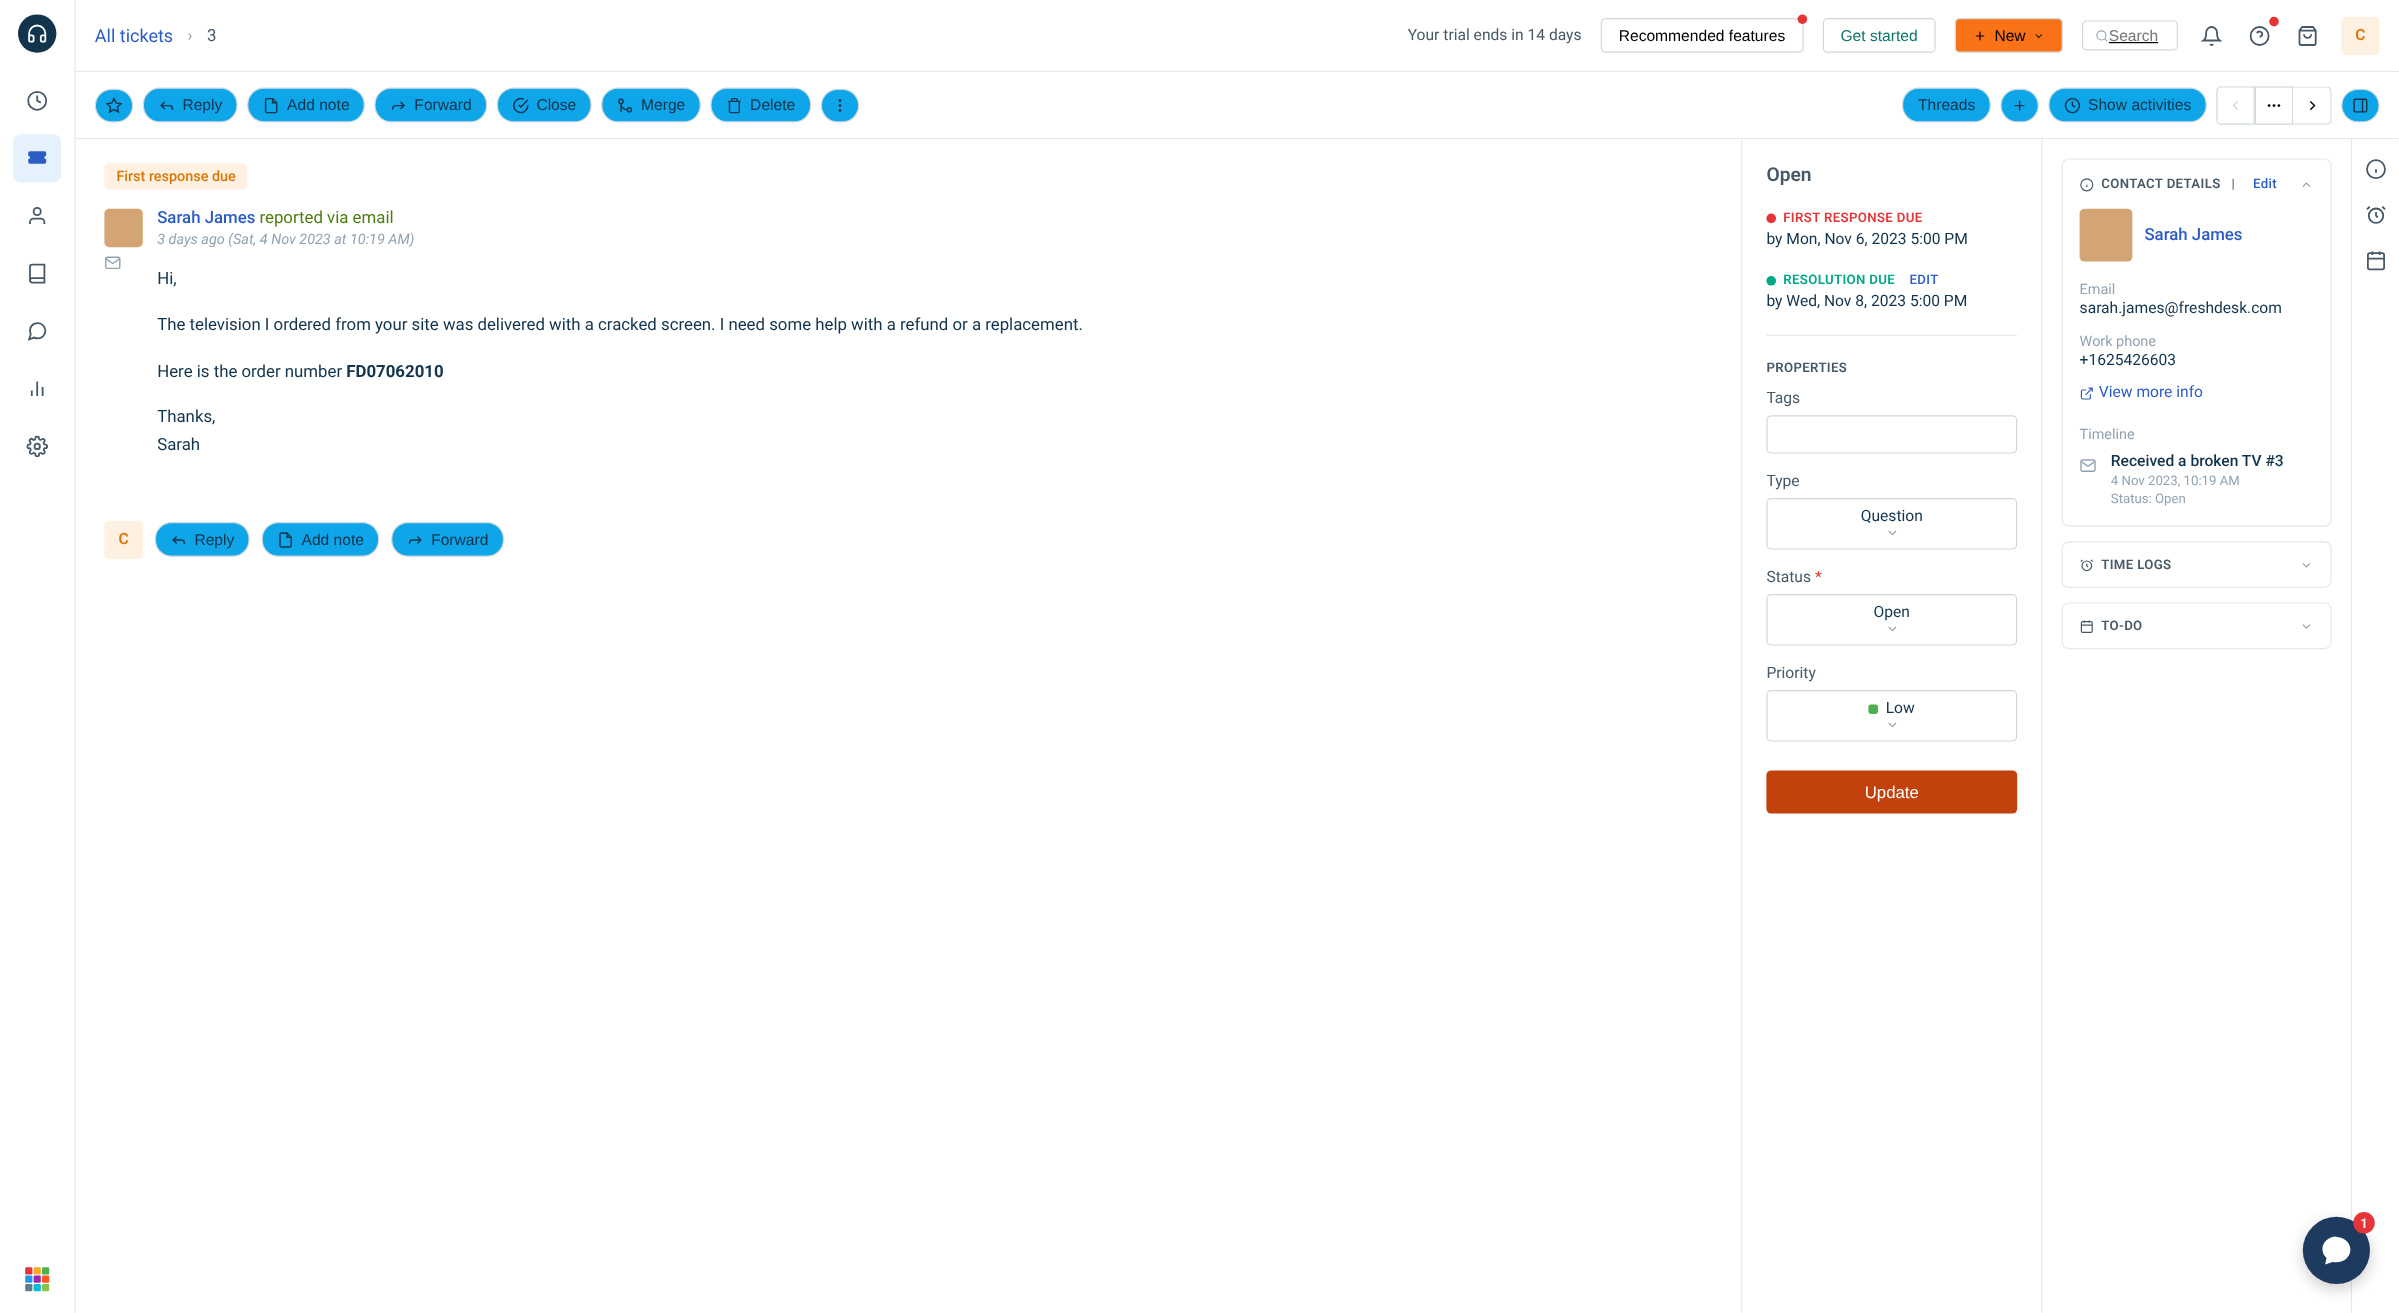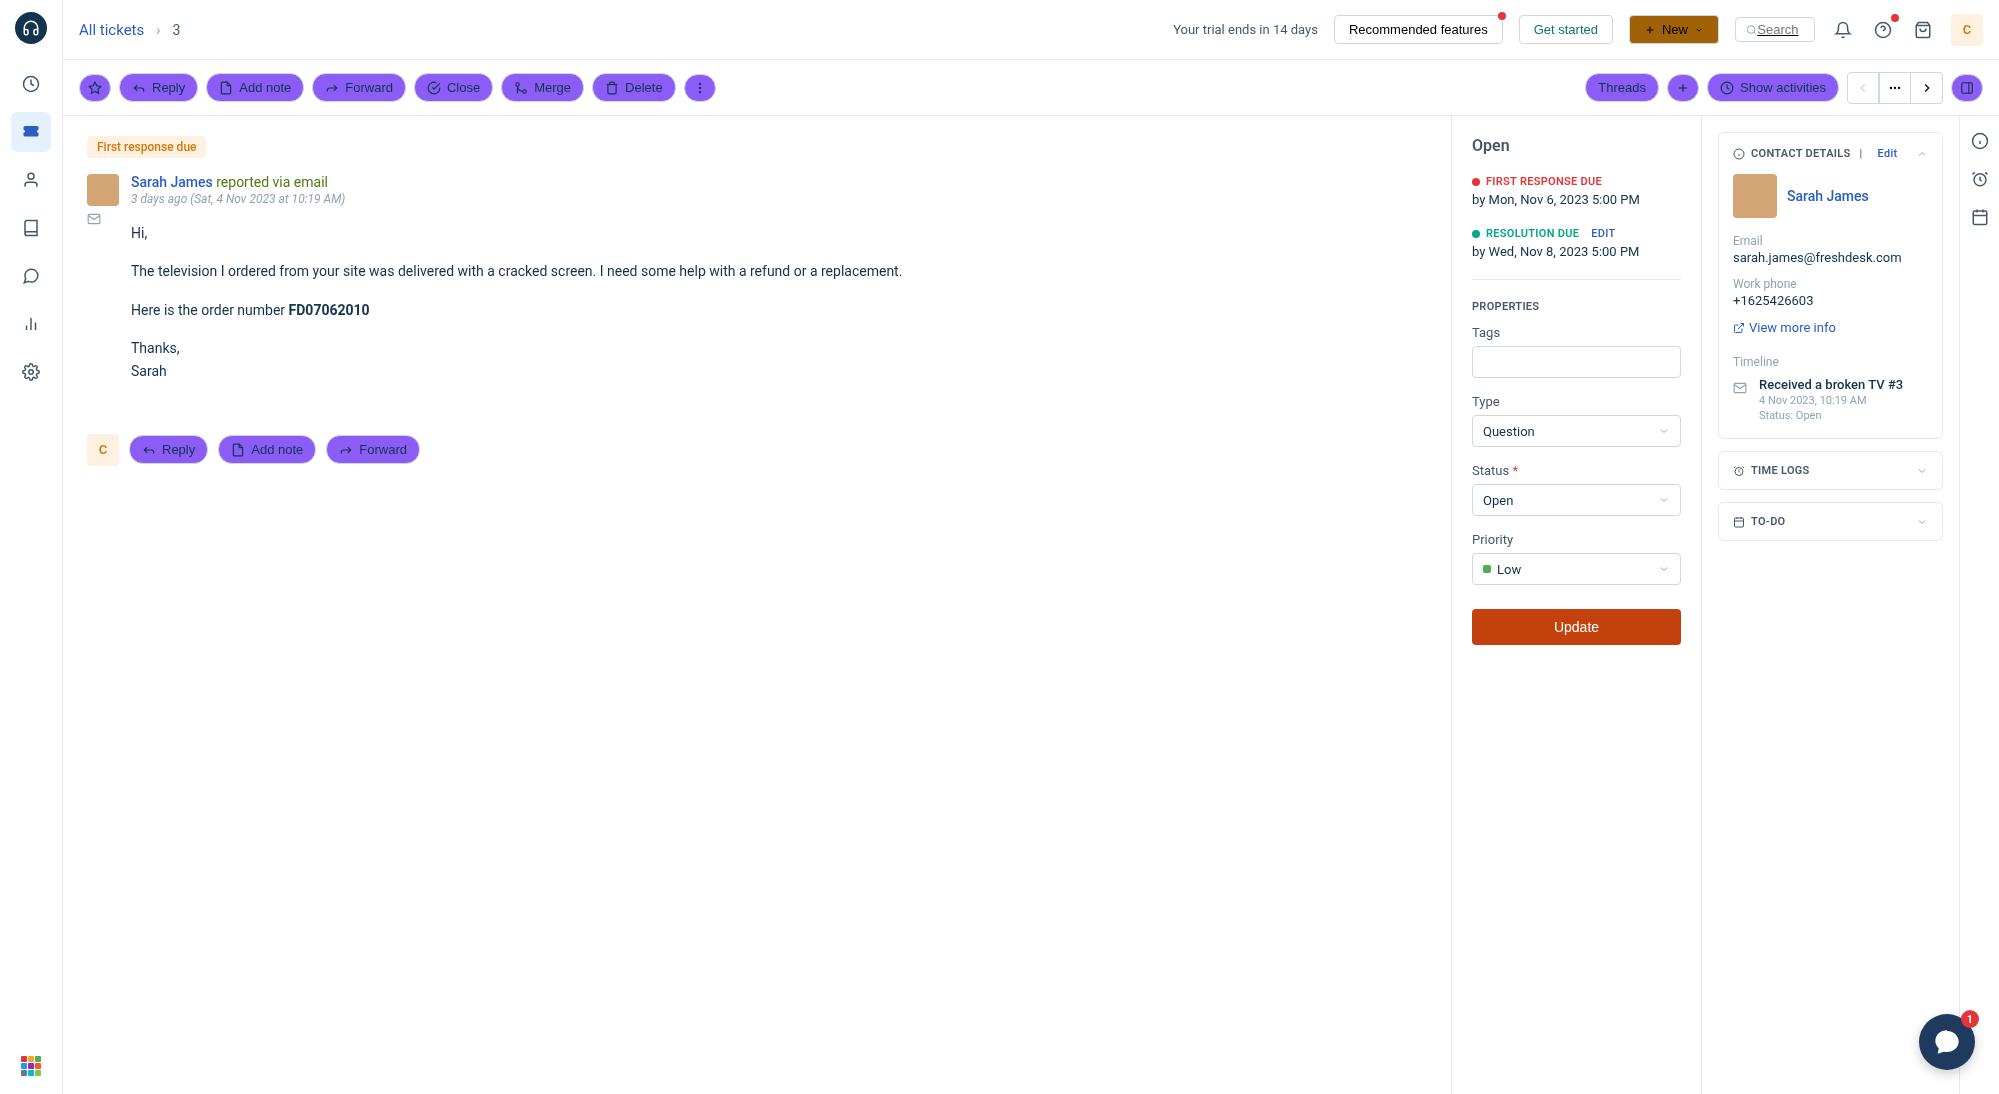--- a/index.html
+++ b/index.html
@@ -14,28 +14,28 @@
     .main-col { flex: 1; display: flex; flex-direction: column; min-width: 0; }
     .topbar { height: 60px; border-bottom: 1px solid #e5e8ec; display: flex; align-items: center; padding: 0 16px; gap: 16px; }
     .breadcrumb { display: flex; align-items: center; gap: 12px; }
     .breadcrumb a { color: #2c5cc5; text-decoration: none; font-size: 15px; }
     .breadcrumb-id { color: #475867; }
     .breadcrumb-sep { color: #92a2b1; }
     .topbar-spacer { flex: 1; }
     .trial-text { color: #475867; font-size: 13px; }
     .pill-btn { padding: 6px 14px; border: 1px solid #cfd7df; border-radius: 4px; background: #fff; cursor: pointer; font-size: 13px; position: relative; }
     .pill-btn.primary { color: #0f766e; }
-    .new-btn { display: flex; align-items: center; gap: 6px; padding: 6px 14px; border: 1px solid #cfd7df; border-radius: 4px; background: #a16207; cursor: pointer; font-size: 13px; }
+    .new-btn { display: flex; align-items: center; gap: 6px; padding: 6px 14px; border: 1px solid #cfd7df; border-radius: 4px; background: #f97316; cursor: pointer; font-size: 13px; }
     .search-box { display: flex; align-items: center; border: 1px solid #cfd7df; border-radius: 4px; padding: 4px 10px; width: 80px; }
     .search-box input { border: none; outline: none; width: 100%; font-size: 13px; text-decoration: underline; }
     .topbar-icon { width: 24px; height: 24px; display: flex; align-items: center; justify-content: center; cursor: pointer; color: #475867; position: relative; }
     .red-dot { position: absolute; top: -4px; right: -4px; width: 8px; height: 8px; background: #e43538; border-radius: 50%; }
     .avatar-sm { width: 32px; height: 32px; background: #fef1e1; border-radius: 4px; display: flex; align-items: center; justify-content: center; color: #d97706; font-weight: 600; font-size: 13px; }
     .toolbar { height: 56px; border-bottom: 1px solid #e5e8ec; display: flex; align-items: center; padding: 0 16px; gap: 8px; }
-    .tool-btn { display: flex; align-items: center; gap: 6px; padding: 6px 12px; border: 1px solid #cfd7df; border-radius: 14px; background: #8b5cf6; cursor: pointer; font-size: 13px; color: #12344d; }
+    .tool-btn { display: flex; align-items: center; gap: 6px; padding: 6px 12px; border: 1px solid #cfd7df; border-radius: 14px; background: #0ea5e9; cursor: pointer; font-size: 13px; color: #12344d; }
     .tool-btn.icon-only { padding: 6px 8px; }
     .toolbar-spacer { flex: 1; }
     .content-row { flex: 1; display: flex; min-height: 0; }
     .ticket-col { flex: 1; padding: 20px 24px; overflow-y: auto; }
     .badge-tag { display: inline-block; background: #fef1e1; color: #d97706; padding: 4px 10px; border-radius: 4px; font-size: 12px; font-weight: 500; margin-bottom: 16px; }
     .ticket-header { display: flex; gap: 16px; align-items: flex-start; margin-bottom: 24px; }
     .mail-icon-box { width: 24px; height: 24px; color: #475867; margin-top: 4px; }
     .ticket-title { font-size: 24px; font-weight: 600; color: #12344d; margin-bottom: 4px; }
     .ticket-sub { font-size: 13px; color: #475867; }
     .msg-block { display: flex; gap: 12px; margin-bottom: 24px; }
@@ -57,21 +57,21 @@
     .dot { width: 8px; height: 8px; border-radius: 50%; }
     .dot.red { background: #e43538; }
     .dot.green { background: #00a886; }
     .due-val { font-size: 13px; color: #12344d; }
     .edit-link { color: #2c5cc5; font-size: 11px; font-weight: 500; margin-left: 6px; cursor: pointer; }
     .divider { border-top: 1px solid #e5e8ec; margin: 20px 0; }
     .section-label { font-size: 11px; font-weight: 600; text-transform: uppercase; letter-spacing: 0.3px; color: #475867; margin-bottom: 12px; }
     .field { margin-bottom: 16px; }
     .field-label { font-size: 13px; color: #475867; margin-bottom: 6px; display: block; }
     .field-label .req { color: #e43538; }
-    .input-box, .select-box { width: 100%; border: 1px solid #cfd7df; border-radius: 4px; padding: 7px 10px; font-size: 13px; background: #fff; display: flex; align-items: center; justify-content: space-between; cursor: pointer; min-height: 32px; }
+    .input-box, .select-box { width: 100%; border: 1px solid #cfd7df; border-radius: 4px; padding: 7px 10px; font-size: 13px; background: #fff; display: flex; align-items: center; justify-content: space-between; cursor: pointer; min-height: 32px; flex-direction: column; }
     .select-box .val { display: flex; align-items: center; gap: 6px; }
     .pri-dot { width: 8px; height: 8px; border-radius: 2px; background: #4caf50; }
     .update-btn { width: 100%; padding: 10px; background: #c2410c; color: #fff; border: none; border-radius: 4px; font-size: 14px; font-weight: 500; cursor: pointer; margin-top: 8px; }
     .details-col { width: 258px; border-left: 1px solid #e5e8ec; padding: 16px 16px; overflow-y: auto; }
     .panel { border: 1px solid #e5e8ec; border-radius: 6px; padding: 14px; margin-bottom: 12px; }
     .panel-head { display: flex; align-items: center; justify-content: space-between; margin-bottom: 14px; }
     .panel-title { font-size: 11px; font-weight: 600; text-transform: uppercase; letter-spacing: 0.3px; color: #475867; display: flex; align-items: center; gap: 6px; }
     .contact-row { display: flex; align-items: center; gap: 10px; margin-bottom: 16px; }
     .contact-avatar { width: 44px; height: 44px; border-radius: 4px; background: #d4a574; }
     .contact-name { color: #2c5cc5; font-weight: 500; }

